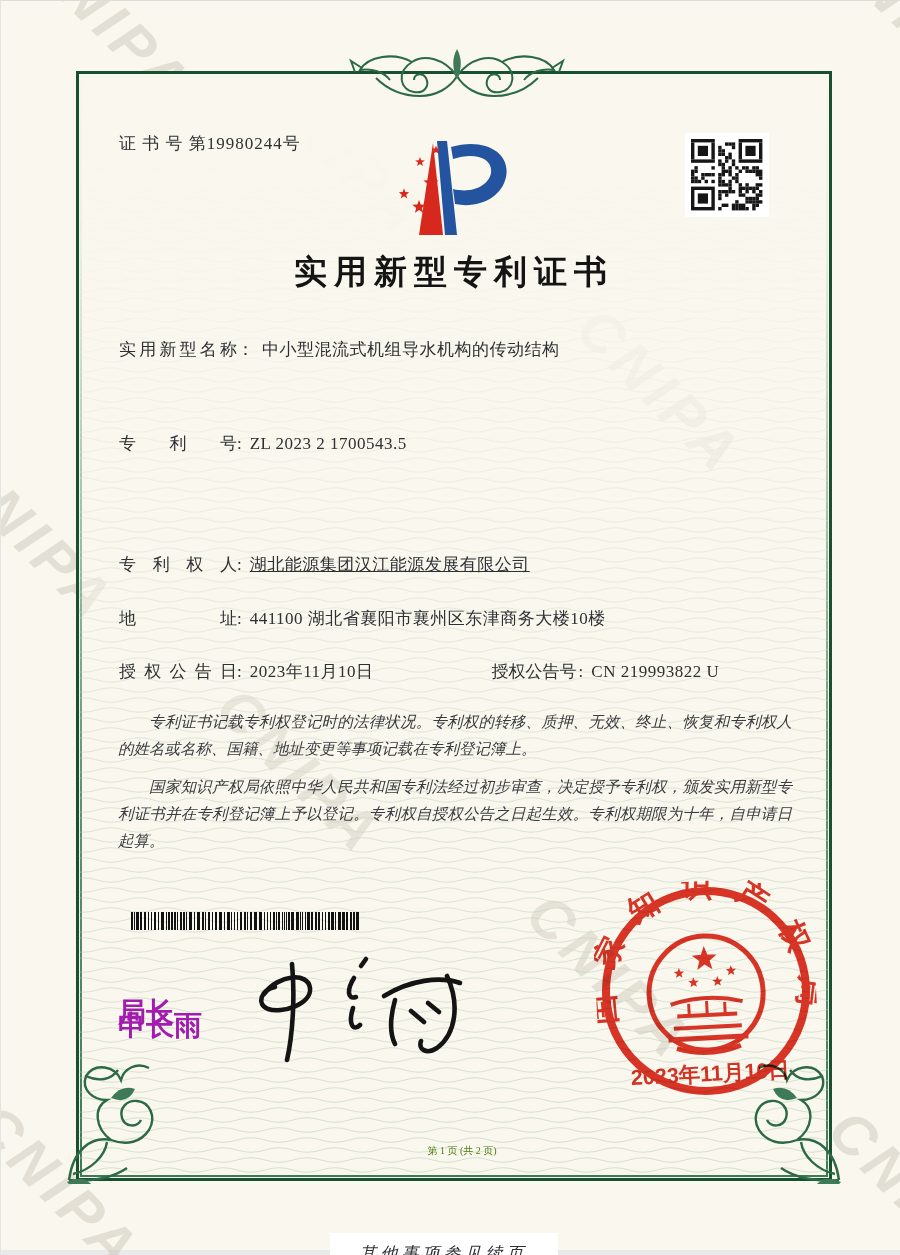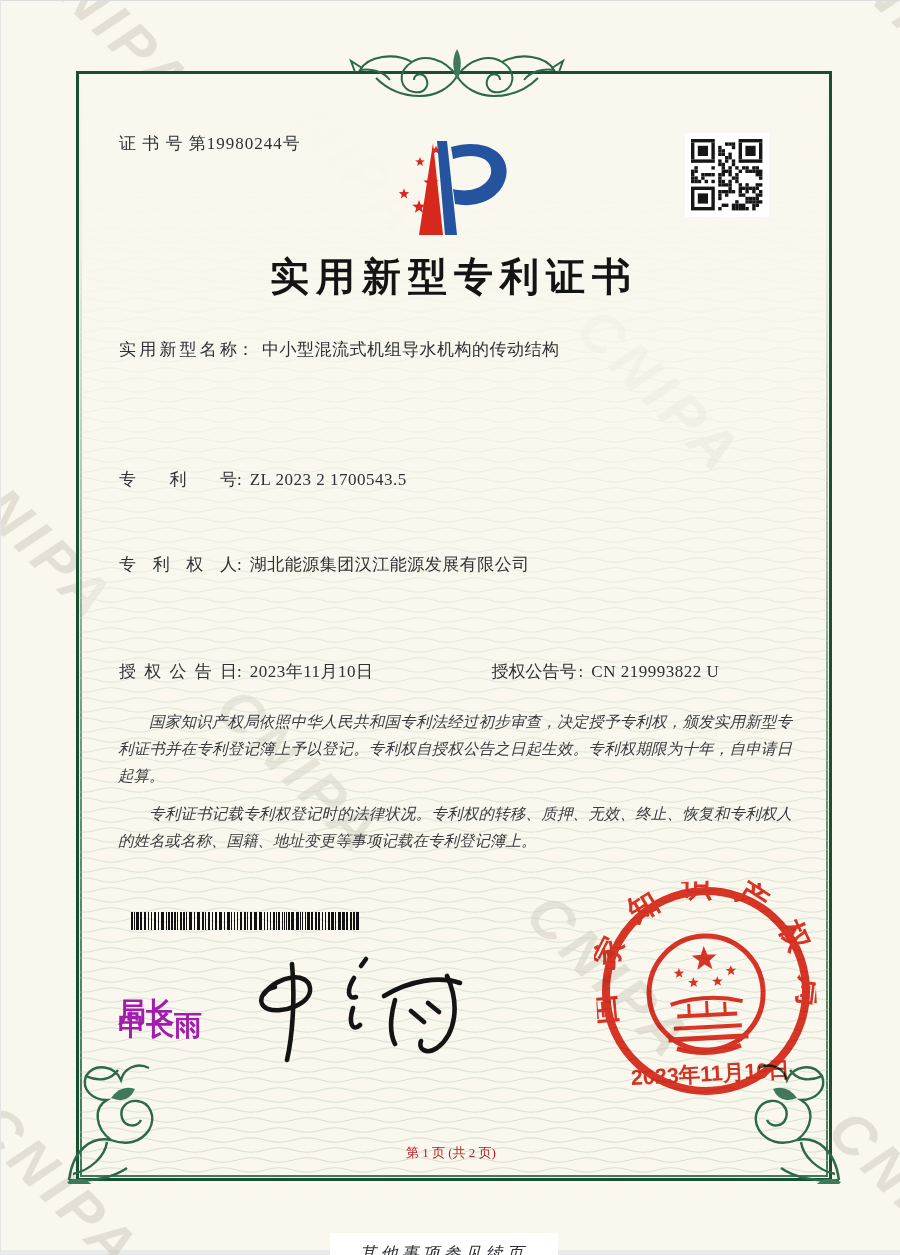--- a/index.html
+++ b/index.html
@@ -39,21 +39,21 @@
   .flourish { position:absolute; bottom:-6px; }
   .flourish.bl { left:-18px; }
   .flourish.br { right:-18px; transform:scaleX(-1); }
 
   
   .cert-no { position:absolute; left:118px; top:131px; font-size:17px; letter-spacing:1px; z-index:3; }
   .logo { position:absolute; left:386px; top:136px; z-index:3; }
   .qr { position:absolute; left:684px; top:132px; z-index:3; }
   .title {
     position:absolute; left:75px; width:756px; top:249px; text-align:center;
-    font-size:39px; font-weight:bold; letter-spacing:7px; color:#141414; z-index:3;
+    font-size:33px; font-weight:bold; letter-spacing:7px; color:#141414; z-index:3;
   }
   .field-row { position:absolute; left:118px; font-size:17px; z-index:3; white-space:nowrap; }
   .f-label { display:inline-block; width:118px; text-align:justify; text-align-last:justify; }
   .f-colon { display:inline-block; margin-right:8px; }
   .f-value { letter-spacing:0.5px; }
   .grant-no-group { margin-left:118px; }
   .grant-no-group .f-label2 { margin-right:2px; }
   .paras {
     position:absolute; left:117px; width:674px; top:707px; z-index:3;
     font-size:15.5px; line-height:27px; font-style:italic; color:#3a3b3f; text-align:justify;
@@ -62,21 +62,21 @@
   .barcode { position:absolute; left:130px; top:911px; z-index:3; }
   .signature { position:absolute; left:233px; top:953px; z-index:4; }
   .signer-title, .signer-name {
     position:absolute; left:117px; z-index:3;
     font-family:"Liberation Sans","DejaVu Sans",sans-serif;
     font-weight:bold; font-size:28px; color:#a21caf;
   }
   .signer-title { top:993px; }
   .signer-name  { top:1006px; }
   .seal { position:absolute; left:595px; top:880px; z-index:5; transform:rotate(-3deg); opacity:0.95; mix-blend-mode:multiply; }
-  .page-info { position:absolute; left:75px; width:750px; top:1143px; text-align:center; font-size:13px; color:#b91c1c; z-index:3; }
+  .page-info { position:absolute; left:86px; width:750px; top:1143px; text-align:center; font-size:10px; color:#4d7c0f; z-index:3; }
   .cont-box {
     position:absolute; left:50%; transform:translateX(-50%); margin-left:-7px; top:1191px;
     background:#ffffff; padding:9px 30px; z-index:3;
     font-size:17px; font-style:italic; letter-spacing:4px; color:#2f3033;margin-top:41px;
   }
 </style>
 </head>
 <body>
 
 <div class="page">
@@ -289,33 +289,36 @@
         <rect x="60.4" y="74" width="3.4" height="3.4"></rect>
         <rect x="67.19999999999999" y="74" width="3.4" height="3.4"></rect>
       </g>
   </svg>
 
   <div class="title">实用新型专利证书</div>
 
   <div class="field-row" style="top:337px;">
     <span class="f-label">实用新型名称</span><span class="f-colon">：</span><span class="f-value">中小型混流式机组导水机构的传动结构</span>
   </div>
-  <div class="field-row" style="top:467px;">
+  <div class="field-row" style="top:431px;">
     <span class="f-label">专利号</span><span class="f-colon">:</span><span class="f-value">ZL 2023 2 1700543.5</span>
   </div>
-  <div class="field-row" style="top:552px;">
+  <div class="field-row" style="top:552px;text-decoration:underline;">
     <span class="f-label">专利权人</span><span class="f-colon">:</span><span class="f-value">湖北能源集团汉江能源发展有限公司</span>
+  </div>
+  <div class="field-row" style="top:606px;">
+    <span class="f-label">地址</span><span class="f-colon">:</span><span class="f-value">441100 湖北省襄阳市襄州区东津商务大楼10楼</span>
   </div>
   <div class="field-row" style="top:659px;">
     <span class="f-label">授权公告日</span><span class="f-colon">:</span><span class="f-value">2023年11月10日</span><span class="grant-no-group"><span class="f-label2">授权公告号</span><span class="f-colon">:</span><span class="f-value">CN 219993822 U</span></span>
   </div>
 
   <div class="paras">
+    <p>专利证书记载专利权登记时的法律状况。专利权的转移、质押、无效、终止、恢复和专利权人的姓名或名称、国籍、地址变更等事项记载在专利登记簿上。</p>
     <p>国家知识产权局依照中华人民共和国专利法经过初步审查，决定授予专利权，颁发实用新型专利证书并在专利登记簿上予以登记。专利权自授权公告之日起生效。专利权期限为十年，自申请日起算。</p>
-    <p>专利证书记载专利权登记时的法律状况。专利权的转移、质押、无效、终止、恢复和专利权人的姓名或名称、国籍、地址变更等事项记载在专利登记簿上。</p>
   </div>
 
   <svg class="barcode" width="232" height="19" viewBox="0 0 232 19">
     <g id="barcode-bars" fill="#111111">
         <rect x="0" y="0" width="2" height="18"></rect>
         <rect x="3" y="0" width="1" height="18"></rect>
         <rect x="5" y="0" width="3" height="18"></rect>
         <rect x="9" y="0" width="2" height="18"></rect>
         <rect x="13" y="0" width="2" height="18"></rect>
         <rect x="17" y="0" width="1" height="18"></rect>

